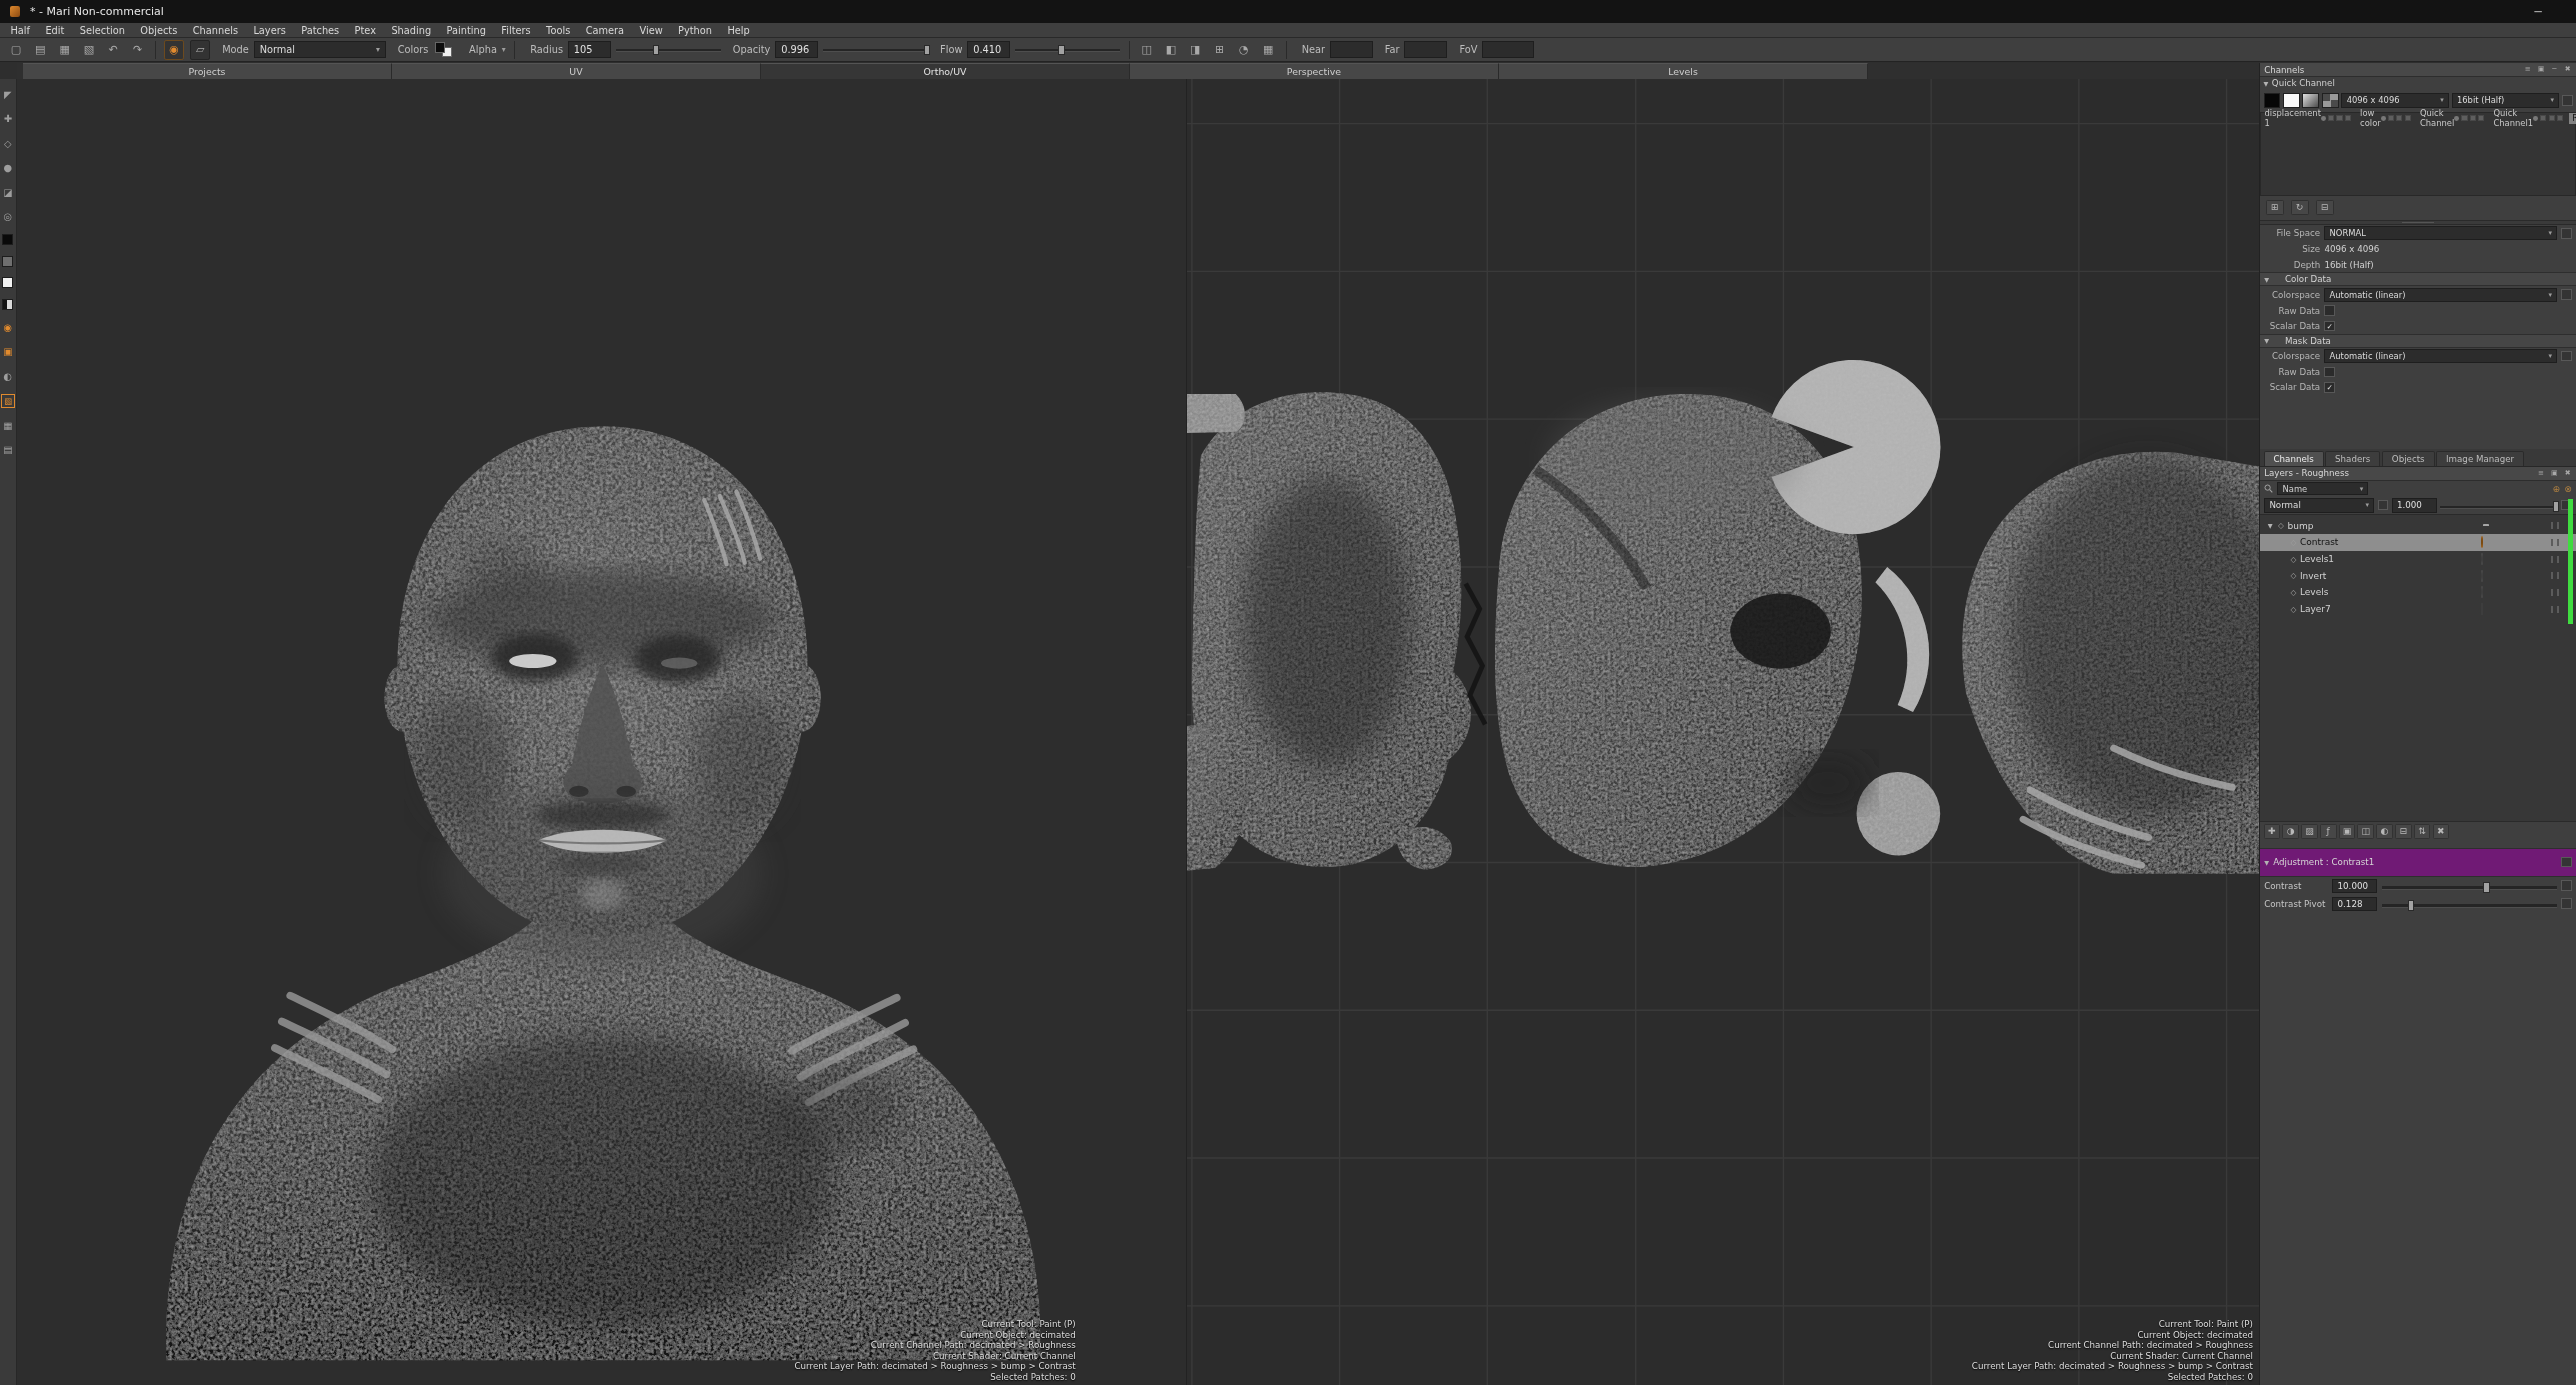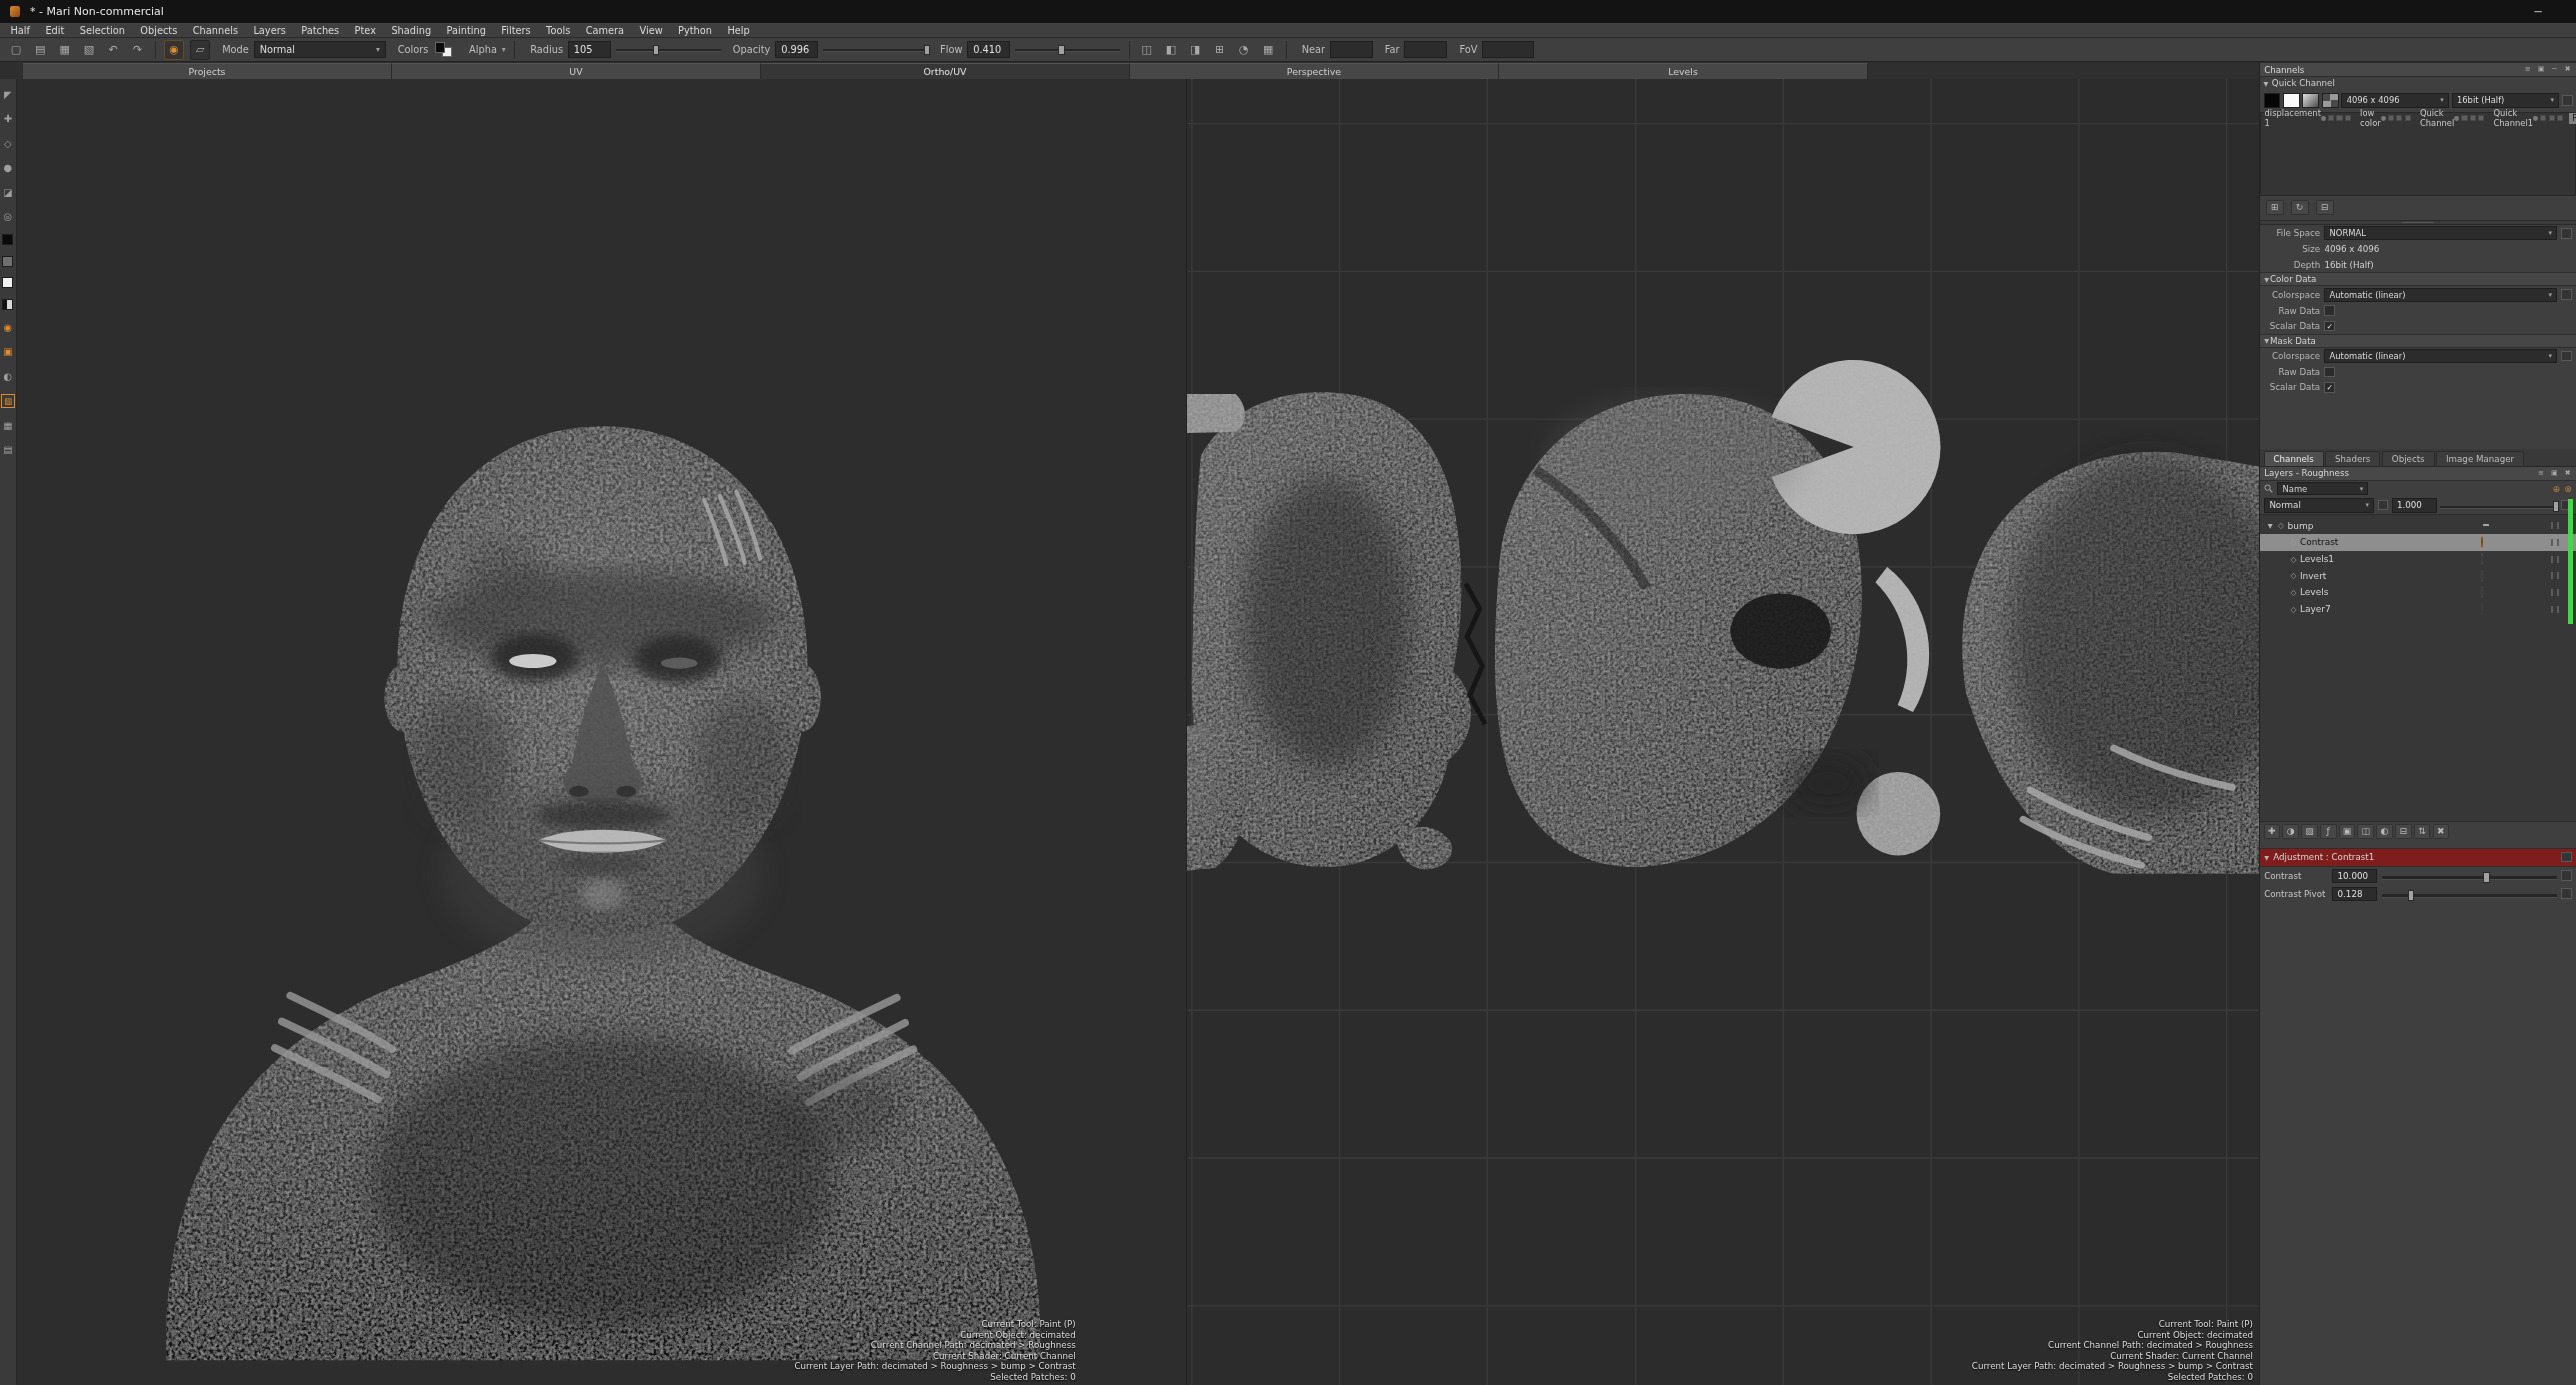--- a/index.html
+++ b/index.html
@@ -84,21 +84,21 @@
   .chan-actions{height:24px;display:flex;align-items:center;gap:7px;padding:0 5.6px;flex:none}
   .chan-actions span{width:18px;height:15.3px;display:flex;align-items:center;justify-content:center;background:#474747;border:0.7px solid #303030;border-radius:1.4px;color:#b5b5b5;font-size:9px}
   .splitbar{height:5.6px;background:#3a3a3a;border-top:0.7px solid #2a2a2a;border-bottom:0.7px solid #2a2a2a;display:flex;align-items:center;justify-content:center;flex:none}
   .splitbar::after{content:'';width:32px;height:1.4px;background:#555}
   .prop-row{height:16.7px;display:flex;align-items:center;gap:4.2px;padding:0 4.2px;flex:none}
   .prop-row.short{height:15.3px}
   .prop-label{width:56px;text-align:right;color:#b6b6b6;font-size:8.7px;flex:none;white-space:nowrap}
   .prop-select{flex:1;height:14px;background:#2c2c2c;border:0.7px solid #1e1e1e;display:flex;align-items:center;gap:2.8px;padding:0 4.2px;font-size:8.4px;color:#dcdcdc}
   .prop-select .arrow{margin-left:auto;font-size:7px;color:#9d9d9d}
   .prop-text{flex:1;font-size:8.7px;color:#d2d2d2}
-  .sec-header{height:14px;display:flex;align-items:center;gap:1px;padding:0 4.2px;background:#464646;border-top:0.7px solid #2e2e2e;border-bottom:0.7px solid #2e2e2e;font-size:8.7px;color:#d4d4d4;flex:none}
+  .sec-header{height:14px;display:flex;align-items:center;gap:16px;padding:0 4.2px;background:#464646;border-top:0.7px solid #2e2e2e;border-bottom:0.7px solid #2e2e2e;font-size:8.7px;color:#d4d4d4;flex:none}
   .cb{width:10.5px;height:10.5px;background:#2b2b2b;border:0.7px solid #575757;display:flex;align-items:center;justify-content:center;font-size:7.7px;color:#e2e2e2}
   .panel-spacer{height:54px;flex:none}
   .pal-tabs{height:18px;display:flex;align-items:flex-end;gap:1.4px;padding:0 3.5px;background:#393939;border-bottom:0.7px solid #272727;flex:none}
   .ptab{height:15.3px;padding:0 9px;display:flex;align-items:center;background:#3d3d3d;border:0.7px solid #2a2a2a;border-bottom:none;border-radius:2.1px 2.1px 0 0;font-size:8.7px;color:#bdbdbd}
   .ptab.active{background:#505050;color:#ececec}
   .layers-palette{position:relative;display:flex;flex-direction:column;flex:none}
   .filter-row{height:15.3px;display:flex;align-items:center;gap:4.2px;padding:0 4.2px;flex:none}
   .filter-select{width:91px;height:12.5px;background:#2c2c2c;border:0.7px solid #1e1e1e;display:flex;align-items:center;gap:18px;padding:0 4.2px;font-size:8.4px;color:#d2d2d2}
   .filter-select .arrow{margin-left:auto;font-size:7px;color:#9d9d9d}
   .filter-spacer{flex:1}
@@ -118,21 +118,21 @@
   .layer-cache{margin-left:64px;width:8.4px;height:7px;border-left:2.1px solid #5c5c5c;border-right:2.1px solid #5c5c5c;flex:none}
   .ti-folder{width:11px;height:7.7px;background:#a6a6a6;border-radius:0.7px;position:relative}
   .ti-folder::before{content:'';position:absolute;left:0;top:-2.1px;width:5.6px;height:2.1px;background:#a6a6a6;border-radius:0.7px 0.7px 0 0}
   .ti-orange{width:7.7px;height:7.7px;border-radius:50%;background:#e08a2e;border:0.7px solid #7a4a12}
   .ti-adj{width:8.4px;height:8.4px;background:#6c6c6c;border:0.7px solid #3d3d3d;border-radius:50%}
   .ti-paint{width:9px;height:7.7px;background:#7c7c7c;border:0.7px solid #3d3d3d}
   .green-strip{position:absolute;right:2.8px;top:32px;width:4.9px;height:125px}
   .layer-actions{height:19.5px;display:flex;align-items:center;gap:2.1px;padding:0 3.5px;background:#3f3f3f;border-top:0.7px solid #2a2a2a;flex:none}
   .layer-actions span{width:16.7px;height:15.3px;display:flex;align-items:center;justify-content:center;color:#b8b8b8;font-size:9px;background:#474747;border:0.7px solid #323232;border-radius:1.4px}
   .adjust-gap{height:7px;flex:none}
-  .adj-header{height:19px;display:flex;align-items:center;gap:4.2px;padding:0 4.2px;background:#7f1d1d;border-top:0.7px solid #2e2e2e;border-bottom:0.7px solid #2e2e2e;font-size:8.7px;color:#d6d6d6;flex:none}
+  .adj-header{height:29px;display:flex;align-items:center;gap:4.2px;padding:0 4.2px;background:#701a75;border-top:0.7px solid #2e2e2e;border-bottom:0.7px solid #2e2e2e;font-size:8.7px;color:#d6d6d6;flex:none}
   .adj-header .reset-box{margin-left:auto}
   .adj-row{height:18px;display:flex;align-items:center;gap:4.2px;padding:0 4.2px;flex:none}
   .adj-label{width:64px;font-size:8.7px;color:#c6c6c6;flex:none;white-space:nowrap}
   .adj-value{width:45px;height:14px;background:#2c2c2c;border:0.7px solid #1e1e1e;display:flex;align-items:center;padding:0 4.2px;font-size:8.7px;color:#e0e0e0;flex:none}
   .adj-slider{flex:1;height:14px}
   .panel-fill{flex:1}
   .mag{width:9px;height:9px;flex:none}
 </style>
 </head>
 <body>

